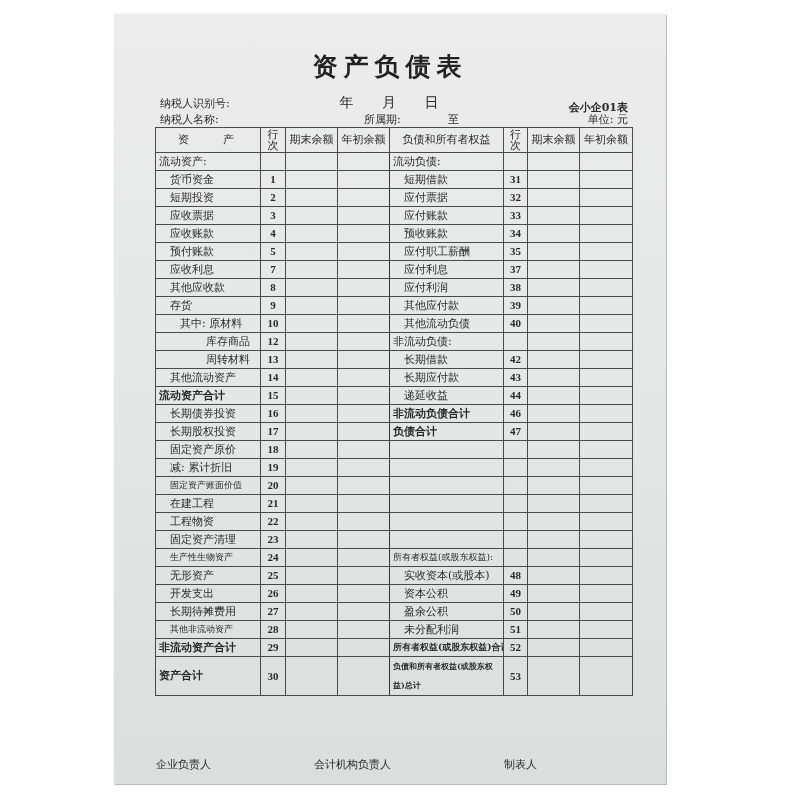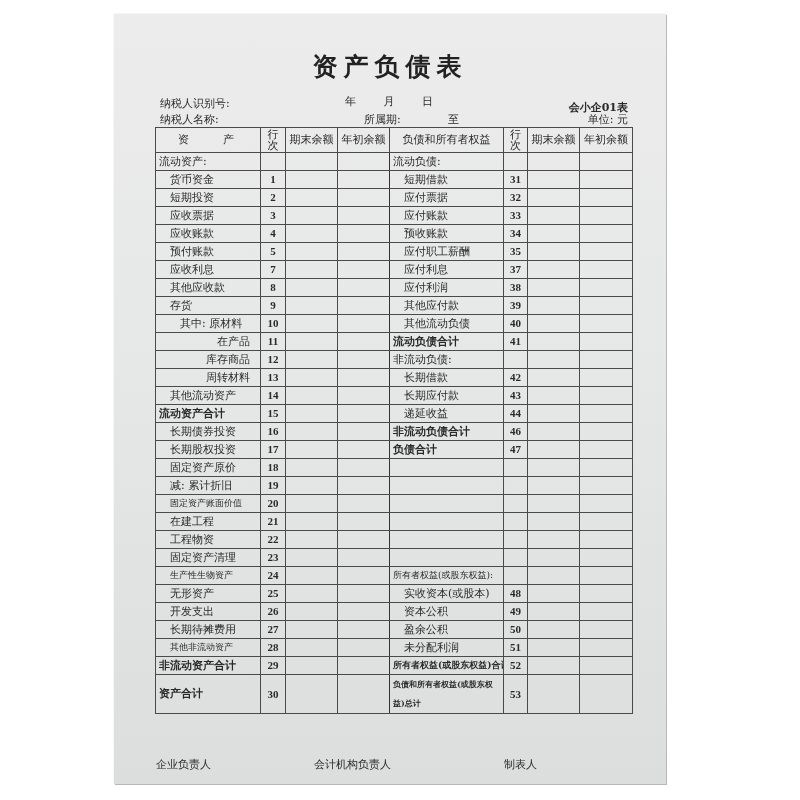--- a/index.html
+++ b/index.html
@@ -34,21 +34,21 @@
     font-weight: bold;
     letter-spacing: 6px;
     color: #222;
   }
   .date-line {
     position: absolute;
     left: 0;
     top: 80px;
     width: 552px;
     text-align: center;
-    font-size: 11px;
+    font-size: 14px;
     letter-spacing: 2px;
   }
   .date-line span { margin: 0 10px; }
   .meta {
     position: absolute;
     font-size: 11px;
     color: #2a2a2a;
     white-space: nowrap;
   }
   .meta.bold { font-weight: bold; }
@@ -247,30 +247,20 @@
             <td class="lbl ind2">其中: 原材料</td>
             <td class="num">10</td>
             <td></td>
             <td class="sep-right"></td>
             <td class="lbl ind1">其他流动负债</td>
             <td class="num">40</td>
             <td></td>
             <td></td>
           </tr>
           <tr>
-            <td class="lbl ind-right">在产品</td>
-            <td class="num">11</td>
-            <td></td>
-            <td class="sep-right"></td>
-            <td class="lbl bold">流动负债合计</td>
-            <td class="num">41</td>
-            <td></td>
-            <td></td>
-          </tr>
-          <tr>
             <td class="lbl ind-right">库存商品</td>
             <td class="num">12</td>
             <td></td>
             <td class="sep-right"></td>
             <td class="lbl">非流动负债:</td>
             <td class="num"></td>
             <td></td>
             <td></td>
           </tr>
           <tr>

